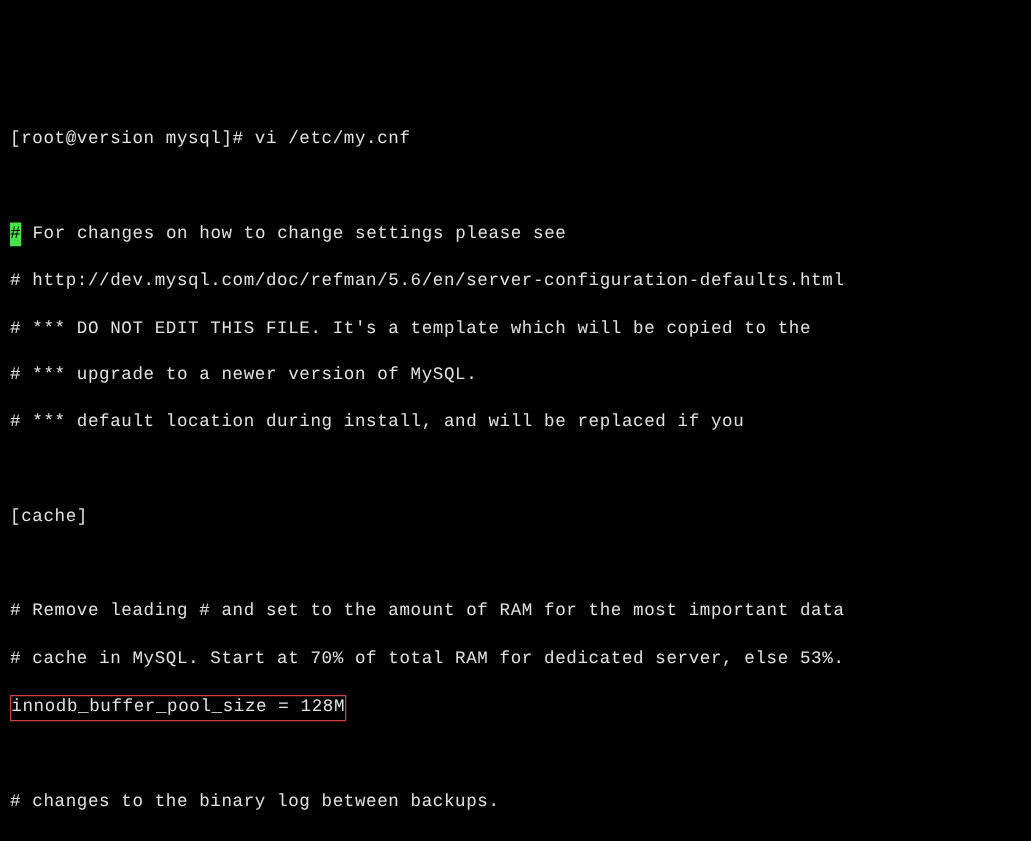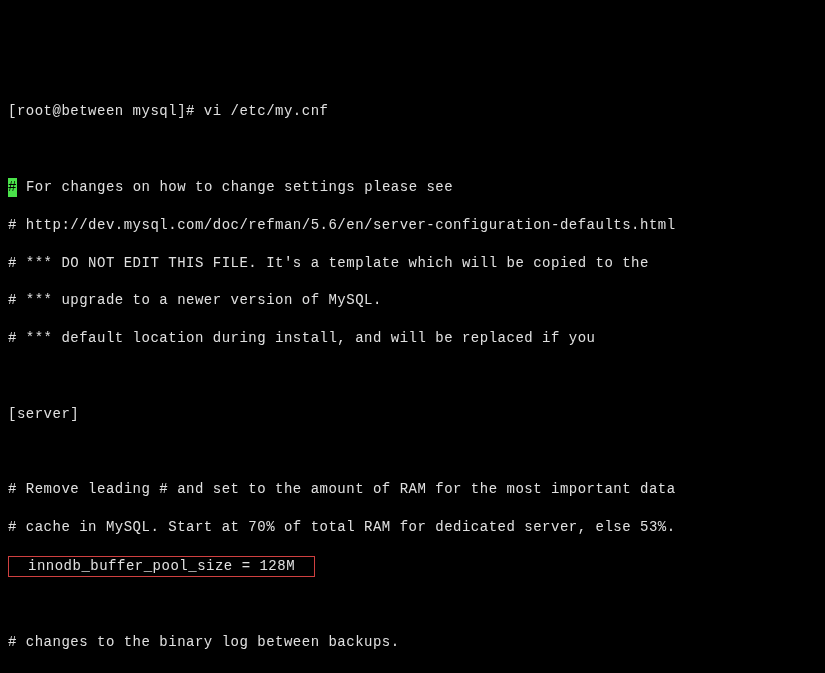--- a/index.html
+++ b/index.html
@@ -21,45 +21,45 @@
     }
     .cursor-block {
       background-color: #4ae24a;
       color: #000000;
       display: inline-block;
       width: 9px;
     }
     .highlight-box {
       border: 1px solid #d04040;
       display: inline-block;
-      padding: 0 19px;
+      padding: 0 0;
     }
     .line {
       display: block;
       min-height: 1.35em;
     }
     .terminal {
       letter-spacing: 0.5px;
     }
   </style>
 </head>
 <body>
 
 
 
 <div class="terminal">
-<span class="line"><span>[root@between mysql]# vi /etc/my.cnf</span></span>
+<span class="line"><span>[root@version mysql]# vi /etc/my.cnf</span></span>
 <span class="line"></span>
 <span class="line"><span class="cursor-block">#</span><span> For changes on how to change settings please see</span></span>
 <span class="line"># http://dev.mysql.com/doc/refman/5.6/en/server-configuration-defaults.html</span>
 <span class="line"># *** DO NOT EDIT THIS FILE. It's a template which will be copied to the</span>
 <span class="line"># *** upgrade to a newer version of MySQL.</span>
 <span class="line"># *** default location during install, and will be replaced if you</span>
 <span class="line"></span>
-<span class="line">[server]</span>
+<span class="line">[cache]</span>
 <span class="line"></span>
 <span class="line"># Remove leading # and set to the amount of RAM for the most important data</span>
 <span class="line"># cache in MySQL. Start at 70% of total RAM for dedicated server, else 53%.</span>
 <span class="line"><span class="highlight-box"><span>innodb_buffer_pool_size = 128M</span></span></span>
 <span class="line"></span>
 <span class="line"># changes to the binary log between backups.</span>
 
 
 
 

